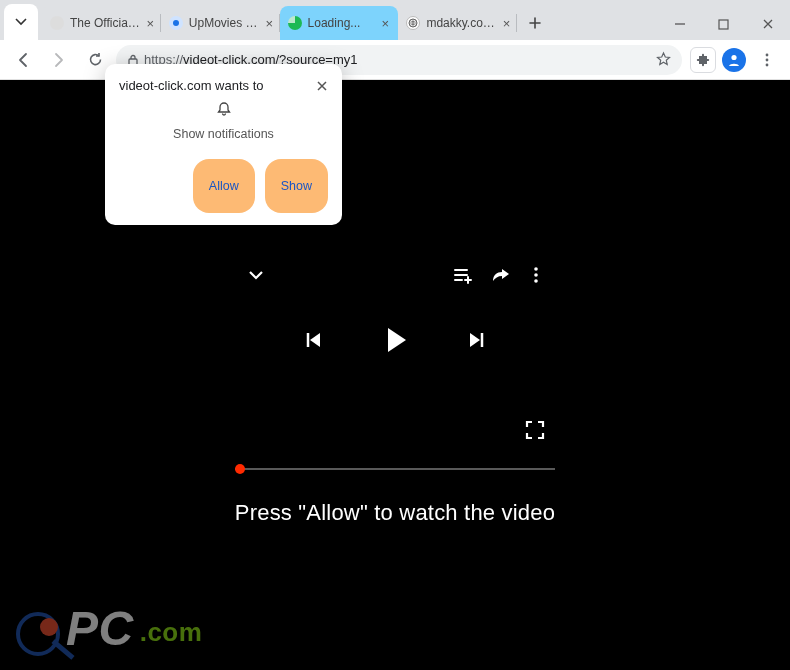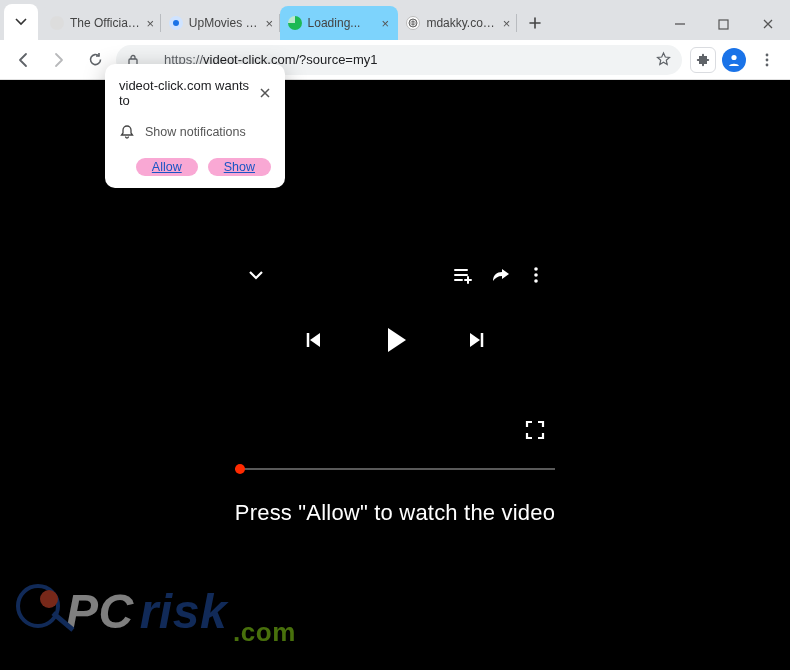--- a/index.html
+++ b/index.html
@@ -17,45 +17,45 @@
   .favicon { width:14px; height:14px; border-radius:50%; flex:0 0 14px; }
   .tab-close{ width:14px; height:14px; display:flex; align-items:center; justify-content:center; color:#555; font-size:13px; line-height:1; }
   .newtab { width:28px; height:28px; margin:0 4px 3px 4px; display:flex; align-items:center; justify-content:center; border-radius:50%; color:#444;}
   .gap { flex:1 1 auto; }
   .wbtn { width:44px; height:32px; display:flex; align-items:center; justify-content:center; color:#555; }
 
   
   .toolbar { height: 40px; background:#ffffff; display:flex; align-items:center; padding:0 8px; gap:6px; border-bottom:1px solid #e0e0e0;}
   .tbtn { width:30px; height:30px; display:flex; align-items:center; justify-content:center; color:#606367; border-radius:50%; }
   .tbtn.disabled{ color:#b8b9bb; }
-  .omnibox { flex:1 1 auto; height:30px; background:#f1f3f4; border-radius:15px; display:flex; align-items:center; padding:0 10px; gap:24px; font-size:13px; color:#5f6368; }
+  .omnibox { flex:1 1 auto; height:30px; background:#f1f3f4; border-radius:15px; display:flex; align-items:center; padding:0 10px; gap:4px; font-size:13px; color:#5f6368; }
   .url-rest{ color:#202124; }
   .ext-icon{ width:26px; height:26px; border-radius:6px; border:1px solid #dadce0; display:flex; align-items:center; justify-content:center; margin-left:2px;}
   .avatar{ width:24px; height:24px; border-radius:50%; background:#1a73e8; display:flex; align-items:center; justify-content:center;}
 
   
   .page { flex:1 1 auto; background:#000; position:relative; color:#fff; overflow:hidden;}
   .player { position:absolute; left:235px; top:175px; width:320px; height:195px; background:#000;}
   .p-top { height:40px; display:flex; align-items:center; padding:0 12px; color:#fff; gap:18px;}
   .p-spacer{ flex:1 1 auto;}
   .p-mid { height:90px; display:flex; align-items:center; justify-content:center; gap:54px;}
   .p-bot { position:absolute; right:10px; bottom:10px; color:#fff;}
   .progress { position:absolute; left:0; right:0; bottom:-20px; height:2px; background:rgba(255,255,255,0.35);}
   .progress .dot{ position:absolute; left:0; top:-4px; width:10px; height:10px; border-radius:50%; background:#ff2a00;}
   .prompt { position:absolute; left:0; right:0; top:420px; text-align:center; font-size:22px; font-weight:500; color:#fff; letter-spacing:0.2px;}
 
   
-  .notif { position:absolute; left:105px; top:64px; width:180px; background:#fff; border-radius:10px; box-shadow:0 4px 22px rgba(0,0,0,0.25); padding:14px 14px 12px 14px; color:#202124;}
+  .notif { position:absolute; left:105px; top:64px; width:237px; background:#fff; border-radius:10px; box-shadow:0 4px 22px rgba(0,0,0,0.25); padding:14px 14px 12px 14px; color:#202124;}
   .notif-title{ font-size:13px; display:flex; justify-content:space-between; align-items:center;}
-  .notif-body{ display:flex; align-items:center; gap:10px; font-size:12.5px; color:#555; margin-top:16px;}
+  .notif-body{ display:flex; align-items:center; gap:10px; font-size:12.5px; color:#555; margin-top:8px;flex-direction:column;}
   .notif-actions{ display:flex; justify-content:flex-end; gap:10px; margin-top:18px;}
-  .nbtn{ padding:2px 16px; font-size:12.5px; border-radius:16px; background:#f9a8d4; color:#1a56c4;text-decoration:underline; }
-
-  
-  .wm{ position:absolute; left:16px; bottom:14px; height:72px; display:flex; align-items:flex-start; gap:6px; opacity:0.55; font-style:italic; font-weight:700; font-size:48px; font-family: "Segoe UI", Arial, sans-serif; letter-spacing:0.5px;}
+  .nbtn{ padding:20px 16px; font-size:12.5px; border-radius:16px; background:#fdba74; color:#1a56c4; }
+
+  
+  .wm{ position:absolute; left:16px; bottom:14px; height:72px; display:flex; align-items:flex-end; gap:6px; opacity:0.55; font-style:italic; font-weight:700; font-size:48px; font-family: "Segoe UI", Arial, sans-serif; letter-spacing:0.5px;}
   .wm .pc{ color:#e7e7e7;}
   .wm .risk{ color:#1f4da0;}
   .wm .com{ color:#84cc16; font-size:26px; align-self:flex-end; margin-bottom:8px; font-style:normal; font-weight:600;}
   .wm-logo{ width:44px; height:44px; border-radius:50%; border:4px solid #1f4da0; position:relative;}
   .wm-logo::before{ content:""; position:absolute; width:18px; height:18px; border-radius:50%; background:#d94a2f; top:2px; right:-2px;}
   .wm-logo .h{ position:absolute; background:#1f4da0;}
   .wm-logo .h1{ width:26px; height:5px; top:31px; left:30px; transform:rotate(40deg);}
   svg{ display:block;}
 </style>
 </head>
@@ -227,21 +227,20 @@
       </div>
     </div>
 
     <div class="prompt">Press "Allow" to watch the video</div>
 
     <div class="wm">
       <div class="wm-logo">
           <span class="h h1"></span>
         </div>
       <span class="pc">PC</span>
-        <span class="risk">risk</span>
         <span class="com">.com</span>
     </div>
   </div>
 
   <div class="notif">
     <div class="notif-title">
       <span>videot-click.com wants to</span>
       <span>
         <svg width="12" height="12" viewBox="0 0 12 12">
             <path d="M2 2l8 8M10 2l-8 8" stroke="#555" stroke-width="1.5"></path>

